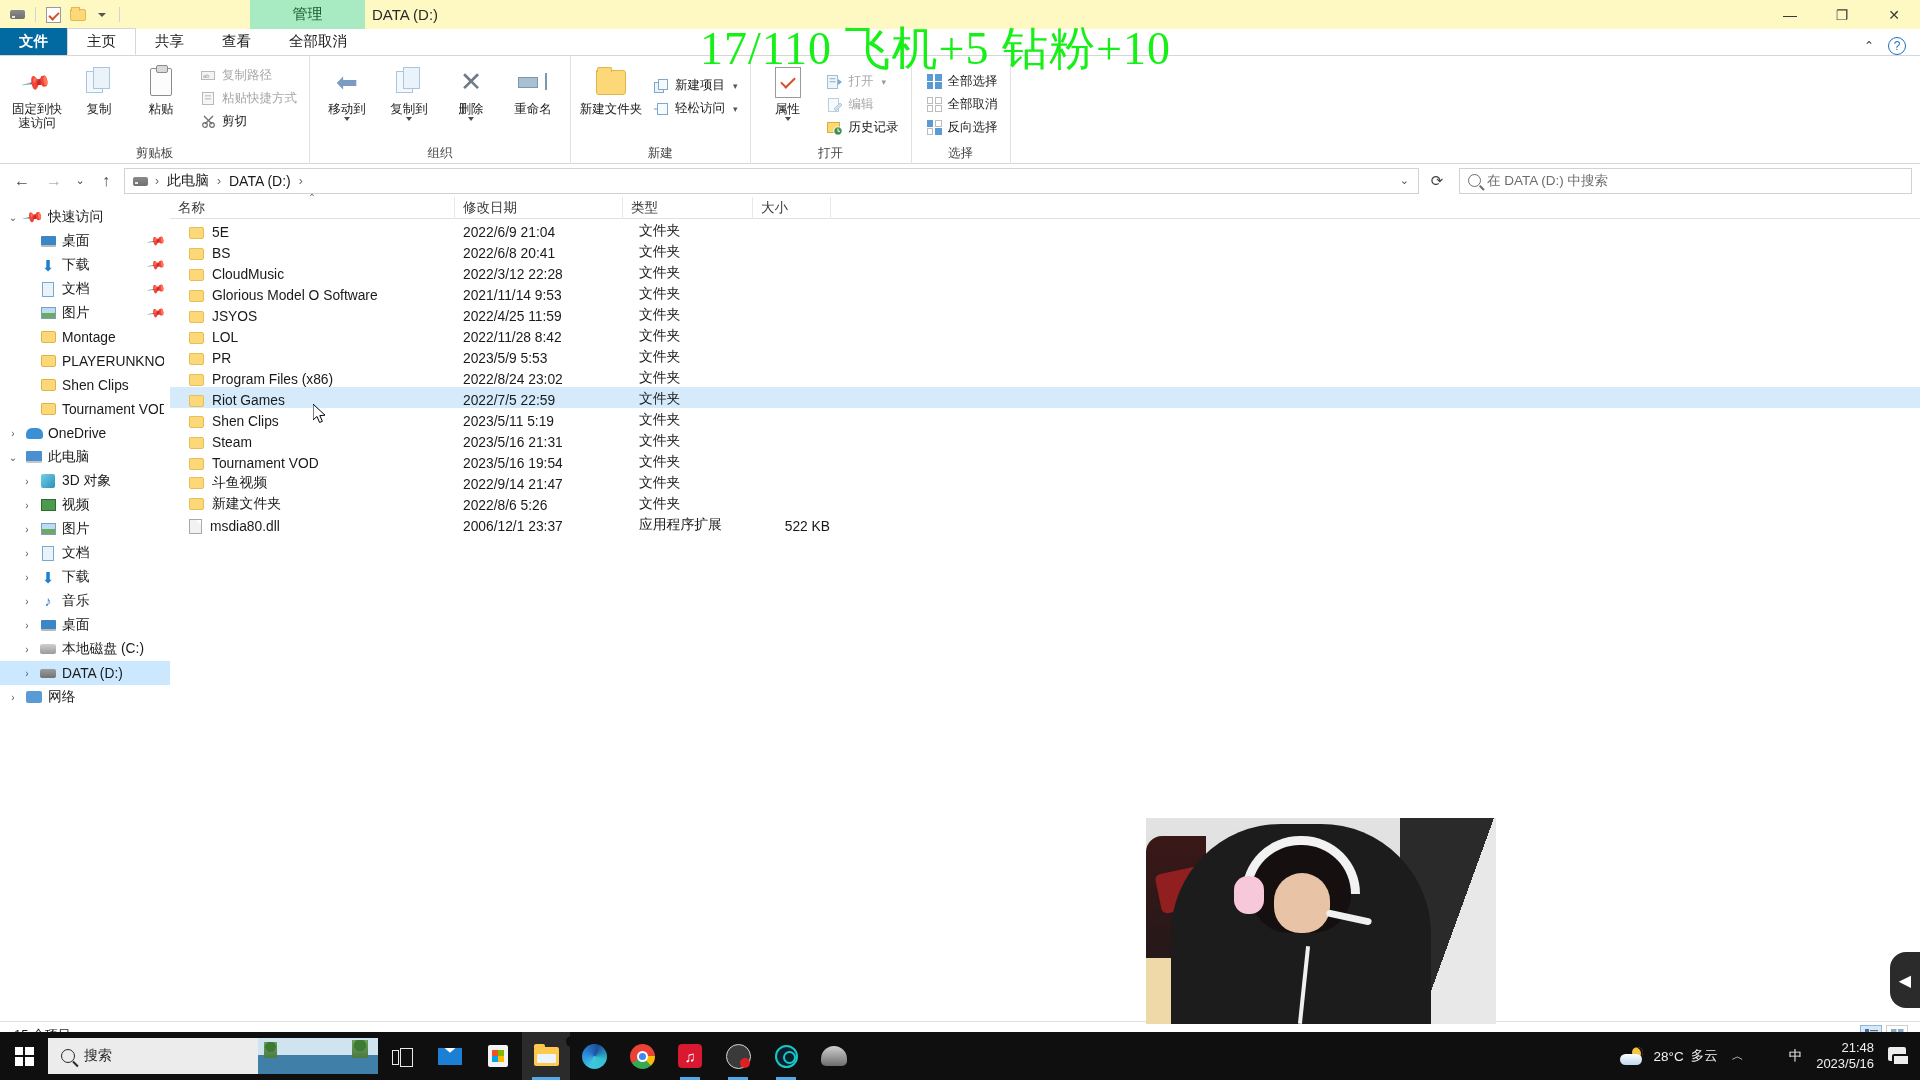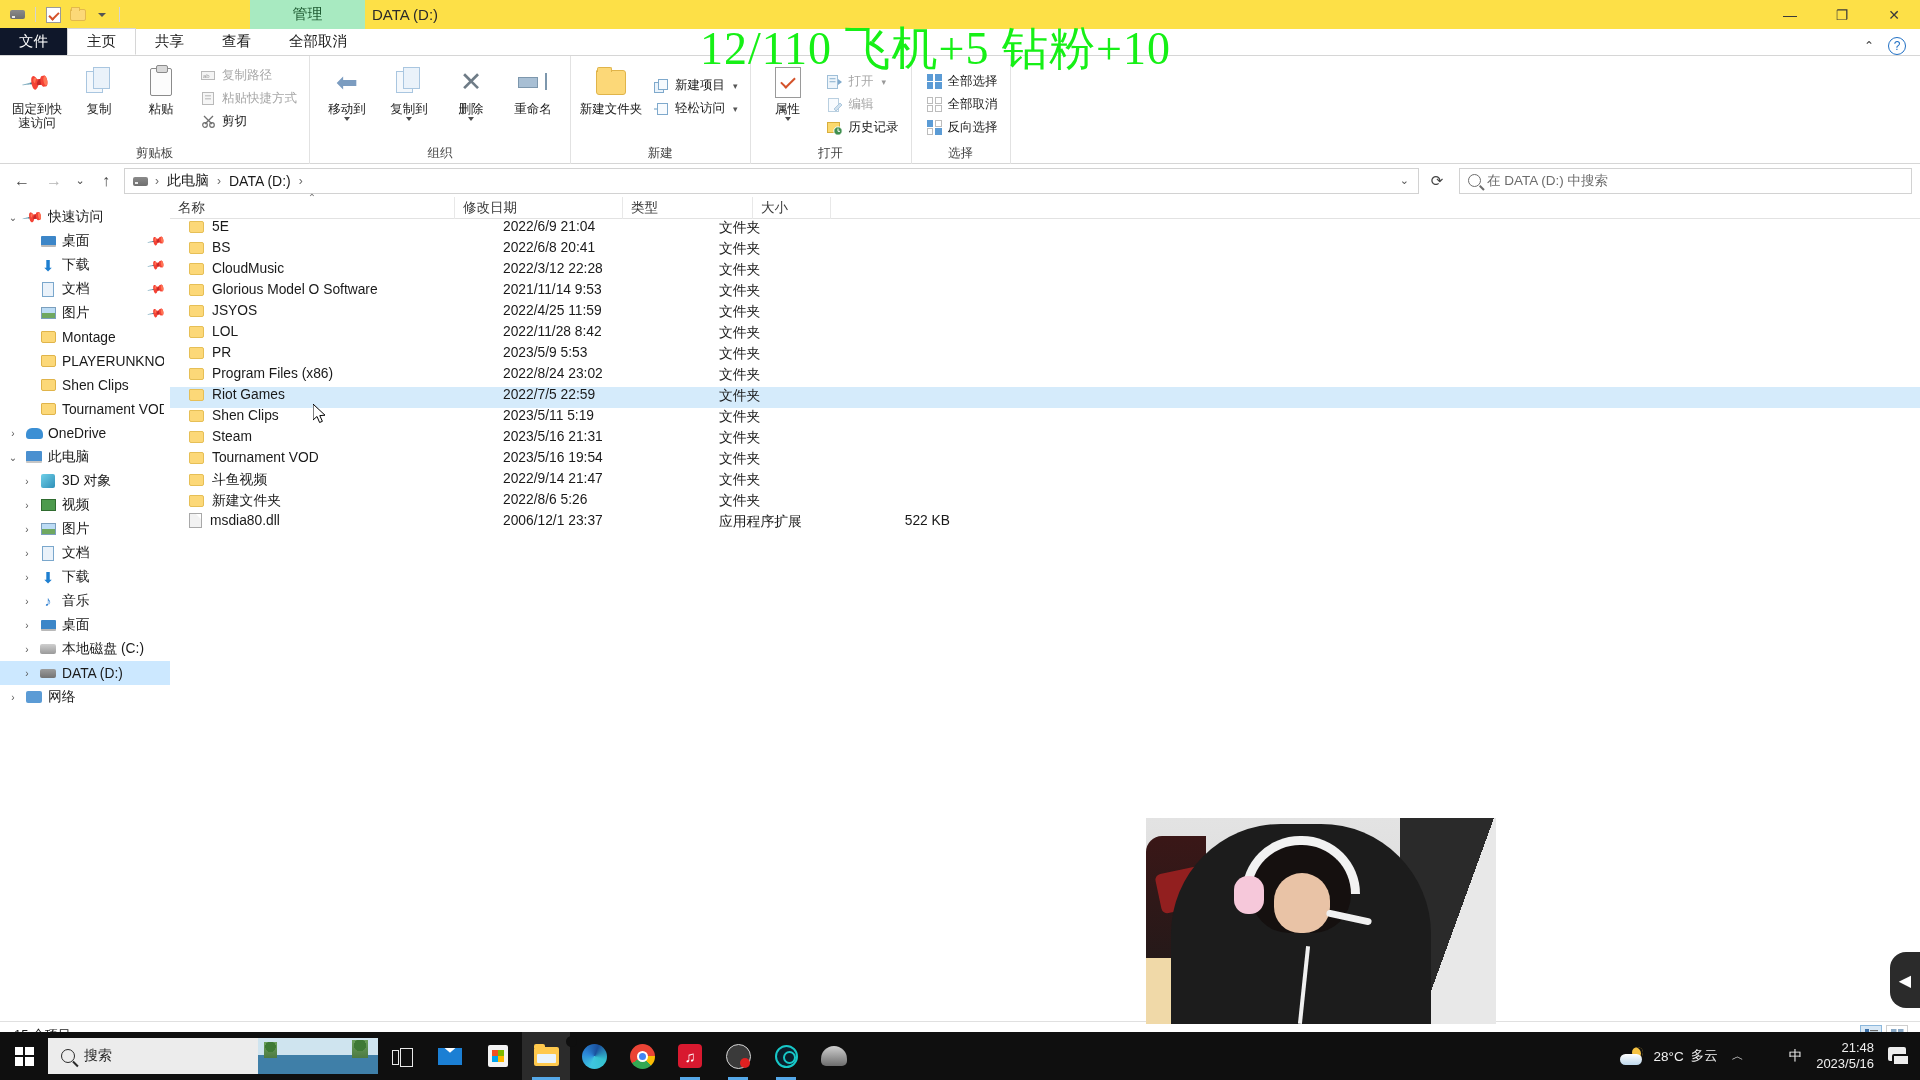--- a/index.html
+++ b/index.html
@@ -7,21 +7,21 @@
     width: 1920px; height: 1080px;
     overflow: hidden;
     font-family: "Liberation Sans", "DejaVu Sans", sans-serif;
     background: #ffffff;
   }
   #screen { position: relative; width: 1920px; height: 1080px; background:#fff; }
 
   
   .titlebar {
     position: absolute; top:0; left:0; width:1920px; height:29px;
-    background:#fde047; display:flex; align-items:center;
+    background:#fef9c3; display:flex; align-items:center;
   }
   .qat { display:flex; align-items:center; gap:5px; padding-left:8px; height:29px; }
   .qat-ico { width:19px; height:19px; display:flex; align-items:center; justify-content:center; }
   .qat-sep { width:1px; height:15px; background:#d4d4d4; margin:0 3px; }
   .drive-glyph {
     width:15px;height:9px;background:linear-gradient(#8a8a8a,#6f6f6f);
     border-radius:2px; position:relative;
   }
   .drive-glyph:after{content:"";position:absolute;left:2px;bottom:1.5px;width:3px;height:2px;background:#e8e8e8;}
   .chk-glyph{width:15px;height:16px;border:1px solid #9a9a9a;background:#fff;position:relative;}
@@ -51,21 +51,21 @@
   .win-buttons { position:absolute; right:0; top:0; height:29px; display:flex; }
   .win-btn { width:52px; height:29px; display:flex; align-items:center; justify-content:center; color:#3a3a3a; font-size:14px;}
 
   
   .ribbon-tabs {
     position:absolute; top:29px; left:0; width:1920px; height:27px;
     display:flex; align-items:flex-end; background:#ffffff;
     border-bottom:1px solid #d6d6d6;
   }
   .rtab { height:27px; padding:0 19px; display:flex;align-items:center; font-size:14.5px; color:#1a1a1a; }
-  .rtab.file { background:#0f172a; color:#fff; font-weight:normal; }
+  .rtab.file { background:#0369a1; color:#fff; font-weight:bold; }
   .rtab.active { background:#fff; border:1px solid #d6d6d6; border-bottom:1px solid #fff; position:relative; z-index:2;}
   .rtab.tool-tab { }
   .ribbon-right { margin-left:auto; display:flex; align-items:center; gap:14px; padding-right:14px; }
   .chev-up { font-size:12px; color:#444; }
   .help-q { width:18px;height:18px;border-radius:50%;border:1.4px solid #1f6fc4;color:#1f6fc4;
     display:flex;align-items:center;justify-content:center;font-size:12px;}
 
   
   .ribbon {
     position:absolute; top:56px; left:0; width:1920px; height:108px;
@@ -162,21 +162,21 @@
     height:22px; display:flex; align-items:center; border-bottom:1px solid #e2e2e2;
     font-size:13.5px; color:#3a3a3a; background:#fff; position:relative;
   }
   .ch { height:22px; display:flex; align-items:center; padding-left:8px; border-right:1px solid #e8e8e8; position:relative;}
   .ch .sortmark{position:absolute;left:50%;top:-5px;transform:translateX(-50%);color:#7a7a7a;font-size:10px;}
   .ch-name{width:285px;}
   .ch-date{width:168px;}
   .ch-type{width:130px;}
   .ch-size{width:78px;}
   .rows { position:relative; }
-  .row { height:21px; display:flex; align-items:flex-start; font-size:13.8px; color:#1a1a1a;gap:40px; }
+  .row { height:21px; display:flex; align-items:flex-end; font-size:13.8px; color:#1a1a1a; }
   .row.sel { background:#d5ebfb; }
   .c-name { width:285px; display:flex; align-items:center; gap:8px; padding-left:19px; }
   .c-date { width:168px; padding-left:8px; color:#1a1a1a;}
   .c-type { width:130px; padding-left:8px;margin-left:8px; }
   .c-size { width:78px; text-align:right; padding-right:9px; }
   .rowfold { width:15px;height:12px;background:#fcd878;border:1px solid #e6bf56;border-radius:1px 2px 2px 2px; flex:0 0 15px;}
   .rowdll { width:13px;height:15px;background:#f2f2f2;border:1px solid #a8a8a8; flex:0 0 13px; position:relative;}
   .rowdll:after{content:"";position:absolute;right:0;top:0;border-left:5px solid transparent;border-top:5px solid #fff;}
 
   
@@ -957,21 +957,21 @@
     <div class="cam-hair"></div>
     <div class="cam-face"></div>
     <div class="cam-headset"></div>
     <div class="cam-earcup"></div>
     <div class="cam-mic"></div>
     <div class="cam-wire"></div>
   </div>
 
   <div class="side-badge">◀</div>
 
-  <div class="green-overlay">12/110 飞机+5 钻粉+10</div>
+  <div class="green-overlay">17/110 飞机+5 钻粉+10</div>
 
   <div class="taskbar">
     <div class="start">
       <span class="winlogo">
           <span></span>
           <span></span>
           <span></span>
           <span></span>
         </span>
     </div>

